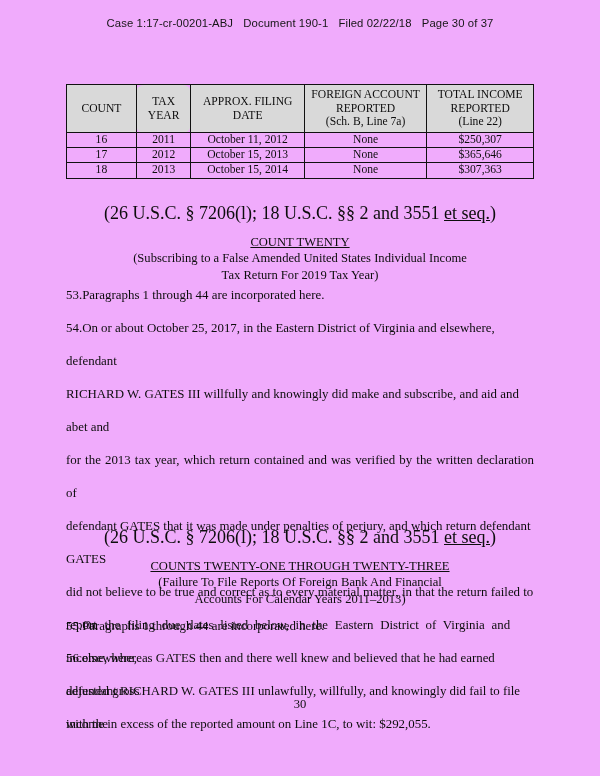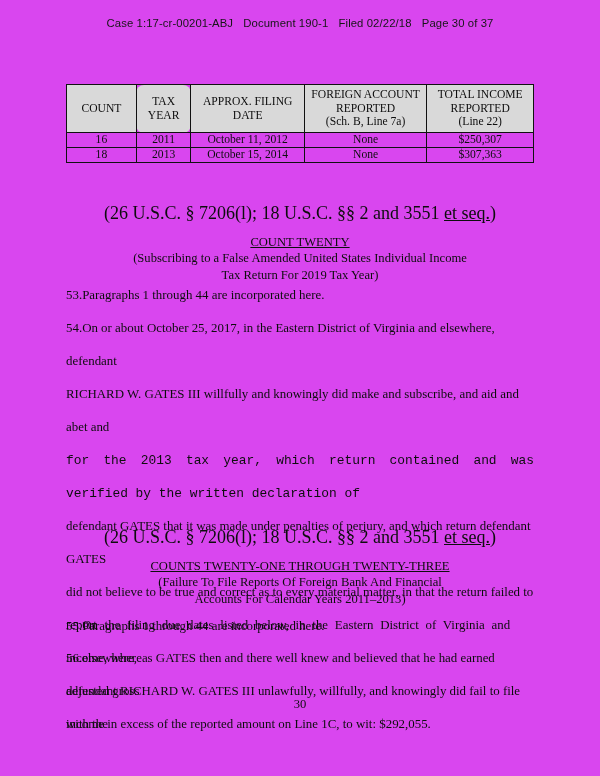--- a/index.html
+++ b/index.html
@@ -4,21 +4,21 @@
 <style>
   html, body {
     margin: 0;
     padding: 0;
     background: #ffffff;
   }
   .page {
     position: relative;
     width: 600px;
     height: 776px;
-    background: #d946ef;
+    background: #f0abfc;
     font-family: "Liberation Serif", "DejaVu Serif", serif;
     color: #0d0d0d;
     overflow: hidden;
   }
 
   
   .ecf-header {
     position: absolute;
     top: 17px;
     left: 0;
@@ -139,20 +139,27 @@
     </thead>
     <tbody>
       <tr>
         <td>16</td>
         <td>2011</td>
         <td>October 11, 2012</td>
         <td>None</td>
         <td>$250,307</td>
       </tr>
       <tr>
+        <td>17</td>
+        <td>2012</td>
+        <td>October 15, 2013</td>
+        <td>None</td>
+        <td>$365,646</td>
+      </tr>
+      <tr>
         <td>18</td>
         <td>2013</td>
         <td>October 15, 2014</td>
         <td>None</td>
         <td>$307,363</td>
       </tr>
     </tbody>
   </table>
 
   <div class="abs citation" style="top:203px;">
@@ -168,21 +175,21 @@
   <div class="abs para-single" style="top:279px;">
     <span class="num">53.</span><span>Paragraphs 1 through 44 are incorporated here.</span>
   </div>
 
   <div class="abs" style="top:312px;">
     <div class="para-single">
       <span class="num">54.</span><span>On or about October 25, 2017, in the Eastern District of Virginia and elsewhere, defendant</span>
     </div>
     <div class="para-single">RICHARD W. GATES III willfully and knowingly did make and subscribe, and aid and abet and</div>
     <div class="para-single" style="text-align:justify;">
-      <span style="display:inline-block;width:100%;text-align:justify;font-family:Liberation Mono, monospace;">for the 2013 tax year, which return contained and was verified by the written declaration of</span>
+      <span style="display:inline-block;width:100%;text-align:justify;">for the 2013 tax year, which return contained and was verified by the written declaration of</span>
     </div>
     <div class="para-single">defendant GATES that it was made under penalties of perjury, and which return defendant GATES</div>
     <div class="para-single">did not believe to be true and correct as to every material matter, in that the return failed to report</div>
     <div class="para-single">income, whereas GATES then and there well knew and believed that he had earned adjusted gross</div>
     <div class="para-single">income in excess of the reported amount on Line 1C, to wit: $292,055.</div>
   </div>
 
   <div class="abs citation" style="top:527px;">
     <span>(26 U.S.C. § 7206(l); 18 U.S.C. §§ 2 and 3551 </span><span class="u">et seq.</span><span>)</span>
   </div>

